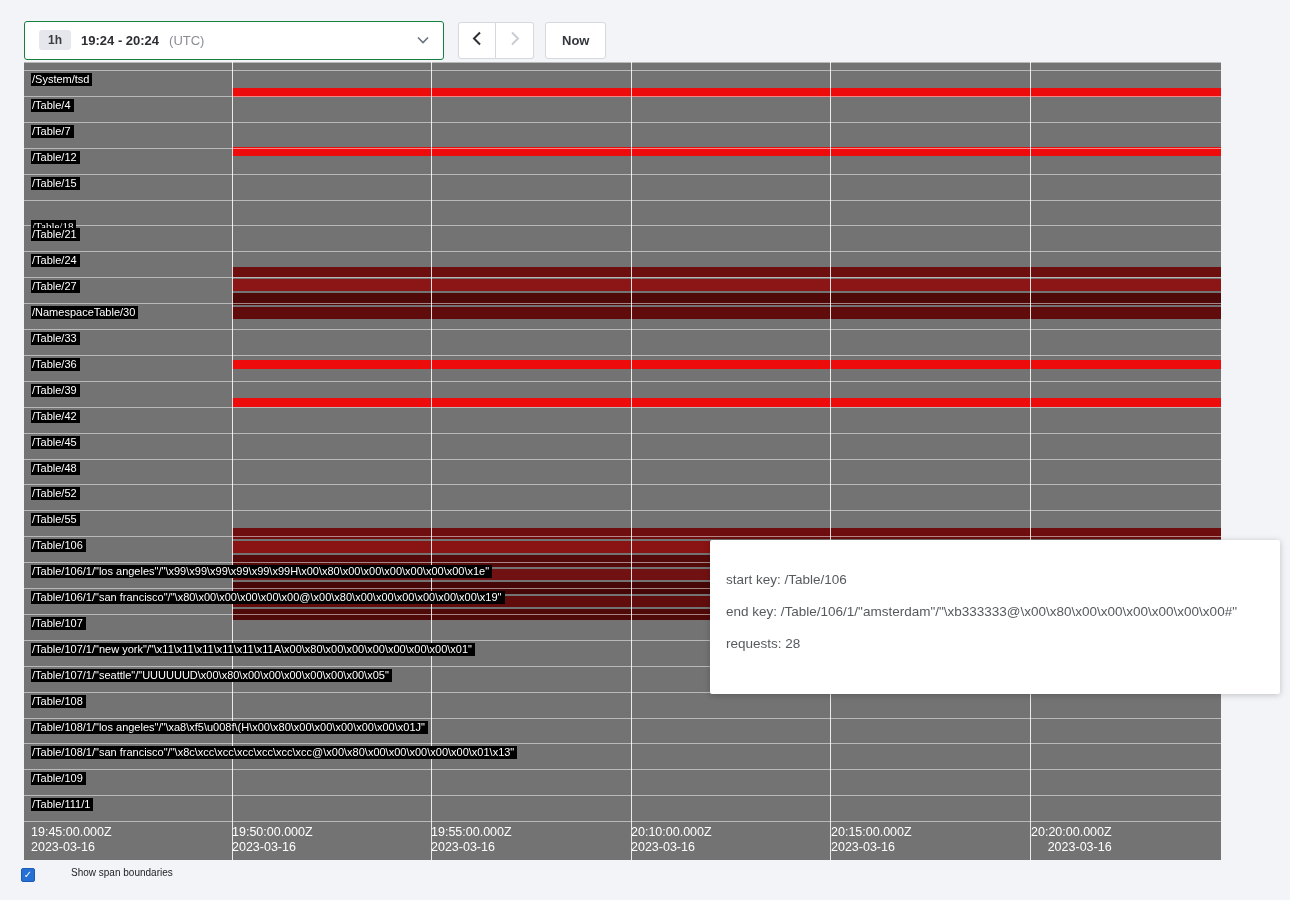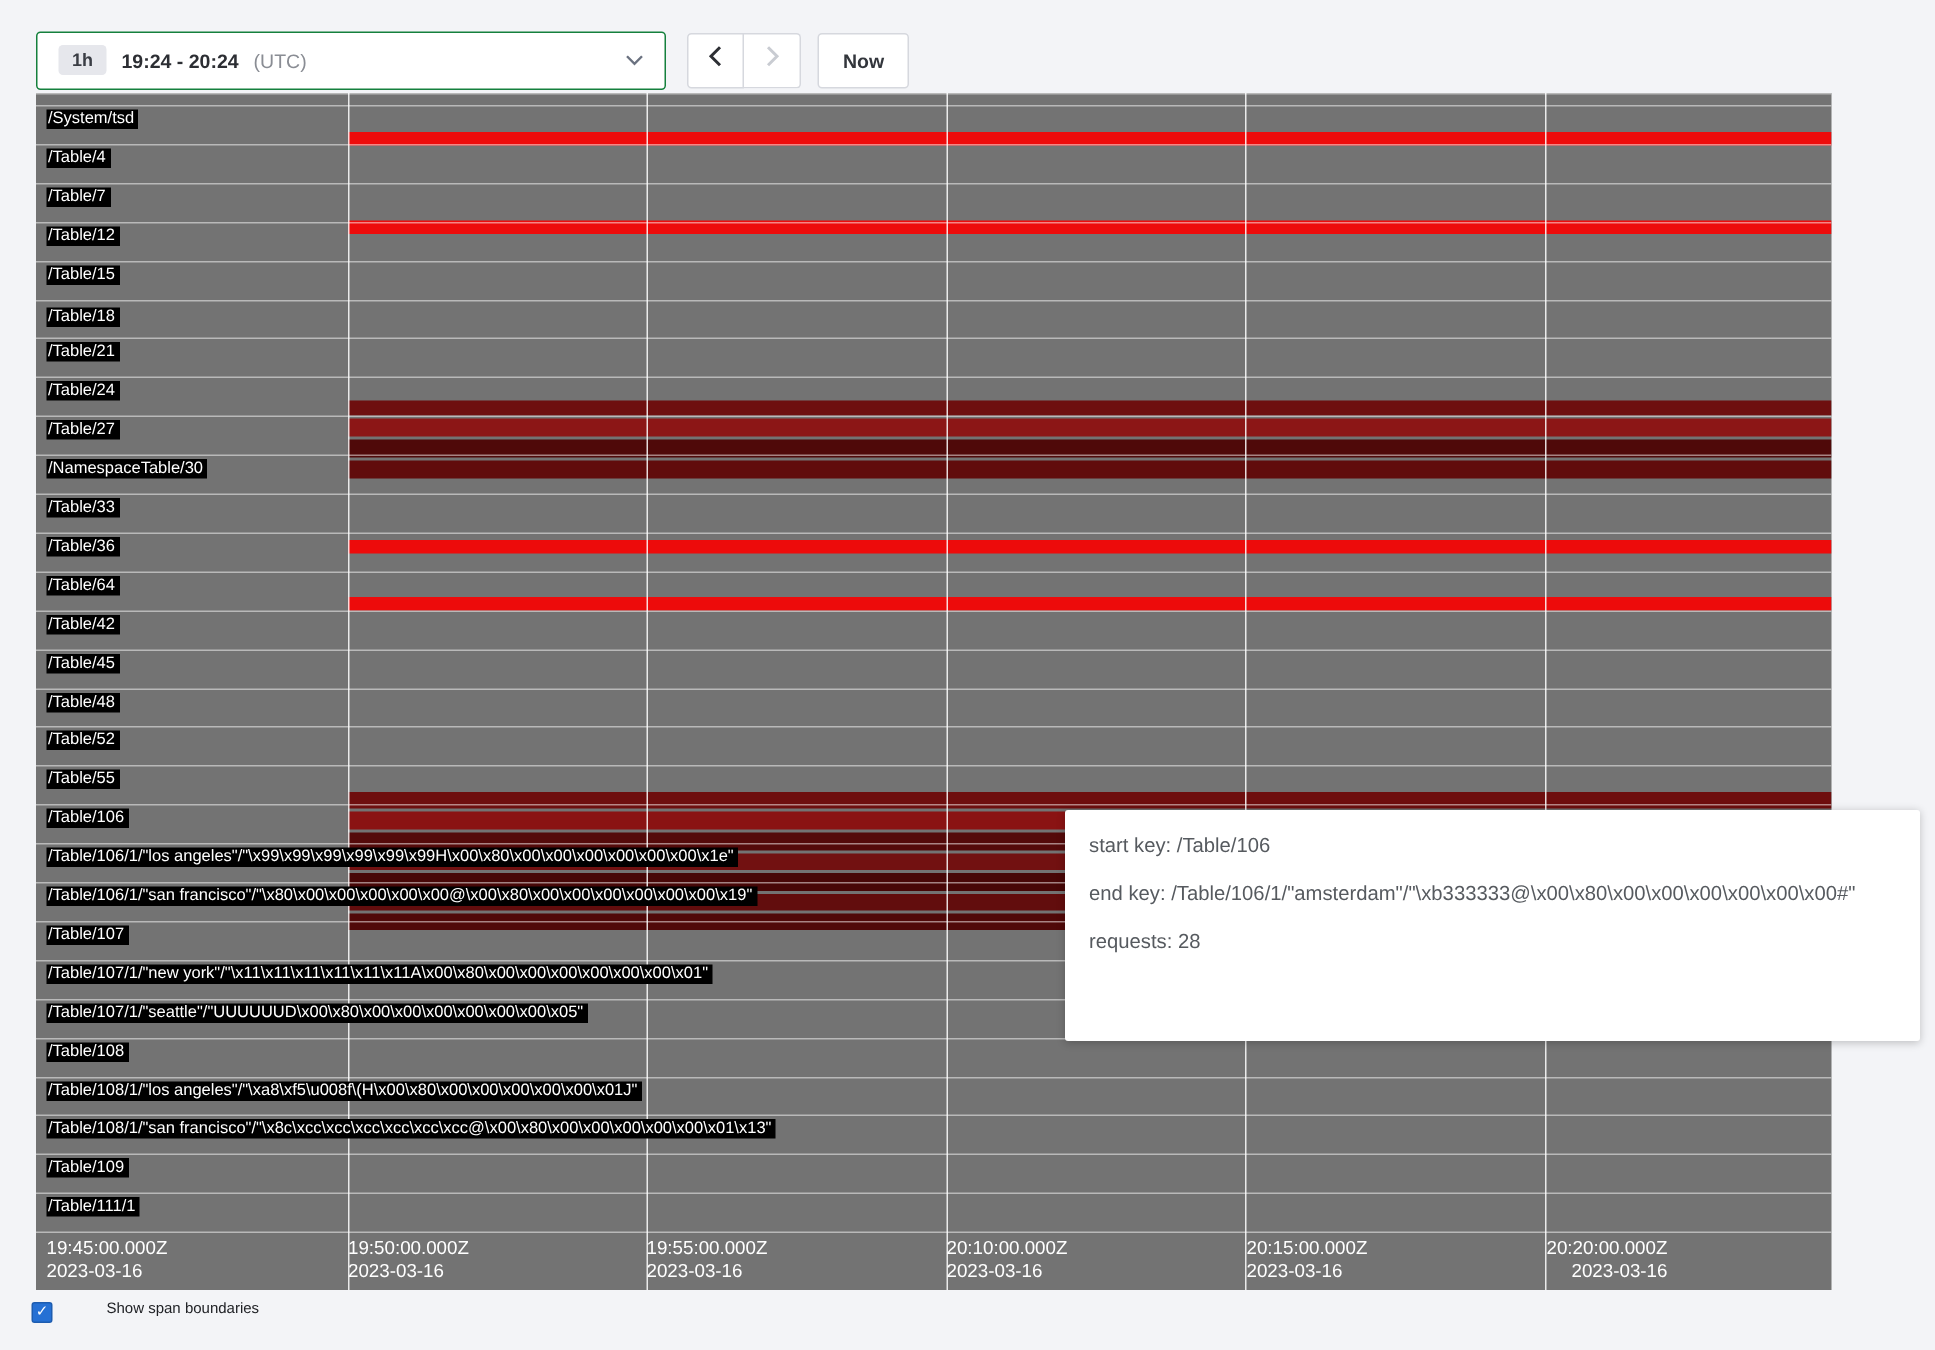--- a/index.html
+++ b/index.html
@@ -55,21 +55,21 @@
   }
   .axis-label {
     position:absolute; color:#fff; font-size:12.5px; line-height:15px; white-space:pre;
   }
 
   
   .tooltip {
     position:absolute; left:710px; top:540px; width:570px; height:154px;
     background:#fff; border-radius:2px;
     box-shadow:0 1px 6px rgba(0,0,0,0.22);
-    padding:16px 16px 0 16px; z-index:5;
+    padding:32px 16px 0 16px; z-index:5;
   }
   .tooltip-line { font-size:13.5px; color:#565a5f; margin-bottom:17px; white-space:pre; }
 
   
   .footer { position:absolute; left:21px; top:867px; display:flex; align-items:flex-start; gap:4px; }
   .checkbox {
     width:14px; height:14px; background:#2570d4; border:1px solid #1d5cb0; border-radius:2px;
     display:flex; align-items:center; justify-content:center; cursor:pointer; margin-top:1px;
   }
   .checkbox::after { content:"✓"; color:#fff; font-size:10px; line-height:10px; }
@@ -161,28 +161,28 @@
     <div class="grid-v" style="left: 208px;"></div>
     <div class="grid-v" style="left: 407px;"></div>
     <div class="grid-v" style="left: 607px;"></div>
     <div class="grid-v" style="left: 806px;"></div>
     <div class="grid-v" style="left: 1006px;"></div>
     <div class="row-label" style="top: 11px;">/System/tsd</div>
     <div class="row-label" style="top: 36.9px;">/Table/4</div>
     <div class="row-label" style="top: 62.8px;">/Table/7</div>
     <div class="row-label" style="top: 88.7px;">/Table/12</div>
     <div class="row-label" style="top: 114.6px;">/Table/15</div>
-    <div class="row-label" style="top: 143px;">/Table/18</div>
+    <div class="row-label" style="top: 158px; font-family: Liberation Serif, serif;">/Table/18</div>
     <div class="row-label" style="top: 166.4px;">/Table/21</div>
     <div class="row-label" style="top: 192.3px;">/Table/24</div>
     <div class="row-label" style="top: 218.2px;">/Table/27</div>
     <div class="row-label" style="top: 244.1px;">/NamespaceTable/30</div>
     <div class="row-label" style="top: 270px;">/Table/33</div>
     <div class="row-label" style="top: 295.9px;">/Table/36</div>
-    <div class="row-label" style="top: 321.8px;">/Table/64</div>
+    <div class="row-label" style="top: 321.8px;">/Table/39</div>
     <div class="row-label" style="top: 347.7px;">/Table/42</div>
     <div class="row-label" style="top: 373.6px;">/Table/45</div>
     <div class="row-label" style="top: 399.5px;">/Table/48</div>
     <div class="row-label" style="top: 425.4px;">/Table/52</div>
     <div class="row-label" style="top: 451.3px;">/Table/55</div>
     <div class="row-label" style="top: 477.2px;">/Table/106</div>
     <div class="row-label" style="top: 503.1px;">/Table/106/1/"los angeles"/"\x99\x99\x99\x99\x99\x99H\x00\x80\x00\x00\x00\x00\x00\x00\x1e"</div>
     <div class="row-label" style="top: 529px;">/Table/106/1/"san francisco"/"\x80\x00\x00\x00\x00\x00@\x00\x80\x00\x00\x00\x00\x00\x00\x19"</div>
     <div class="row-label" style="top: 554.9px;">/Table/107</div>
     <div class="row-label" style="top: 580.8px;">/Table/107/1/"new york"/"\x11\x11\x11\x11\x11\x11A\x00\x80\x00\x00\x00\x00\x00\x00\x01"</div>

